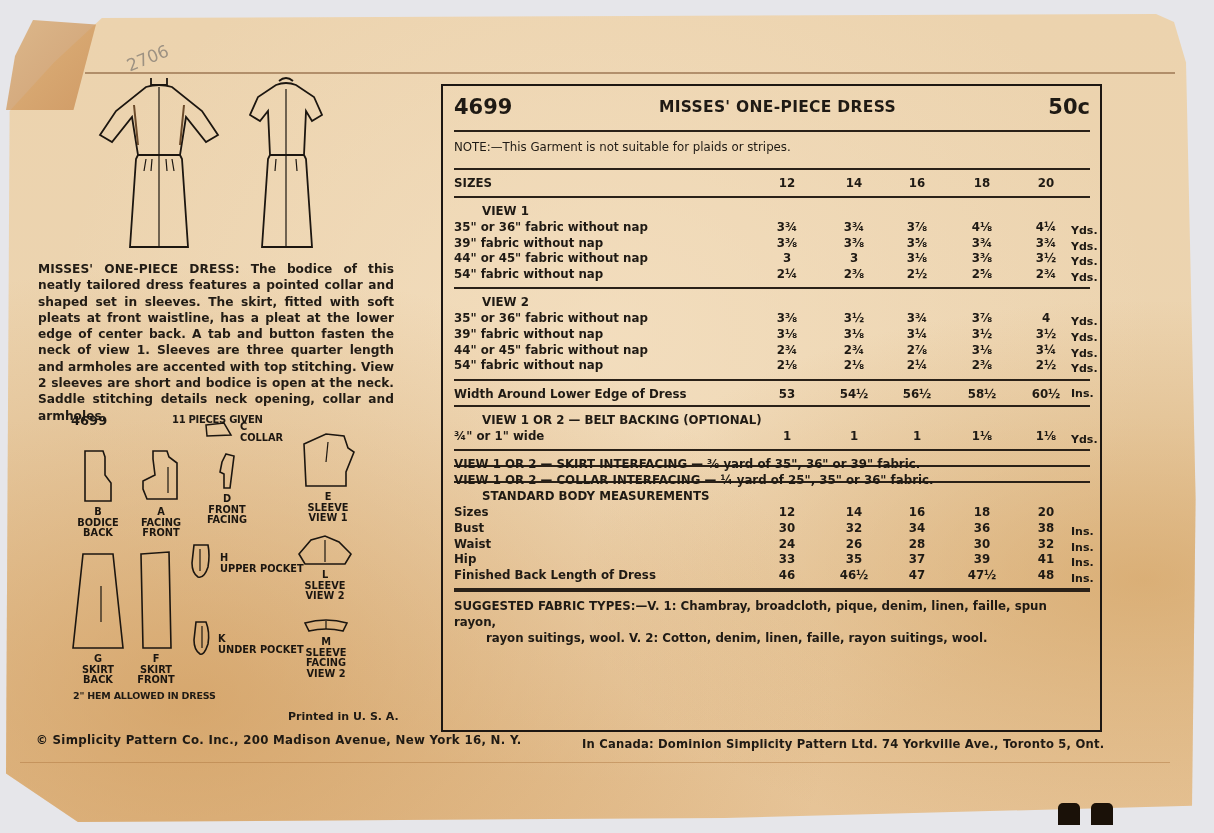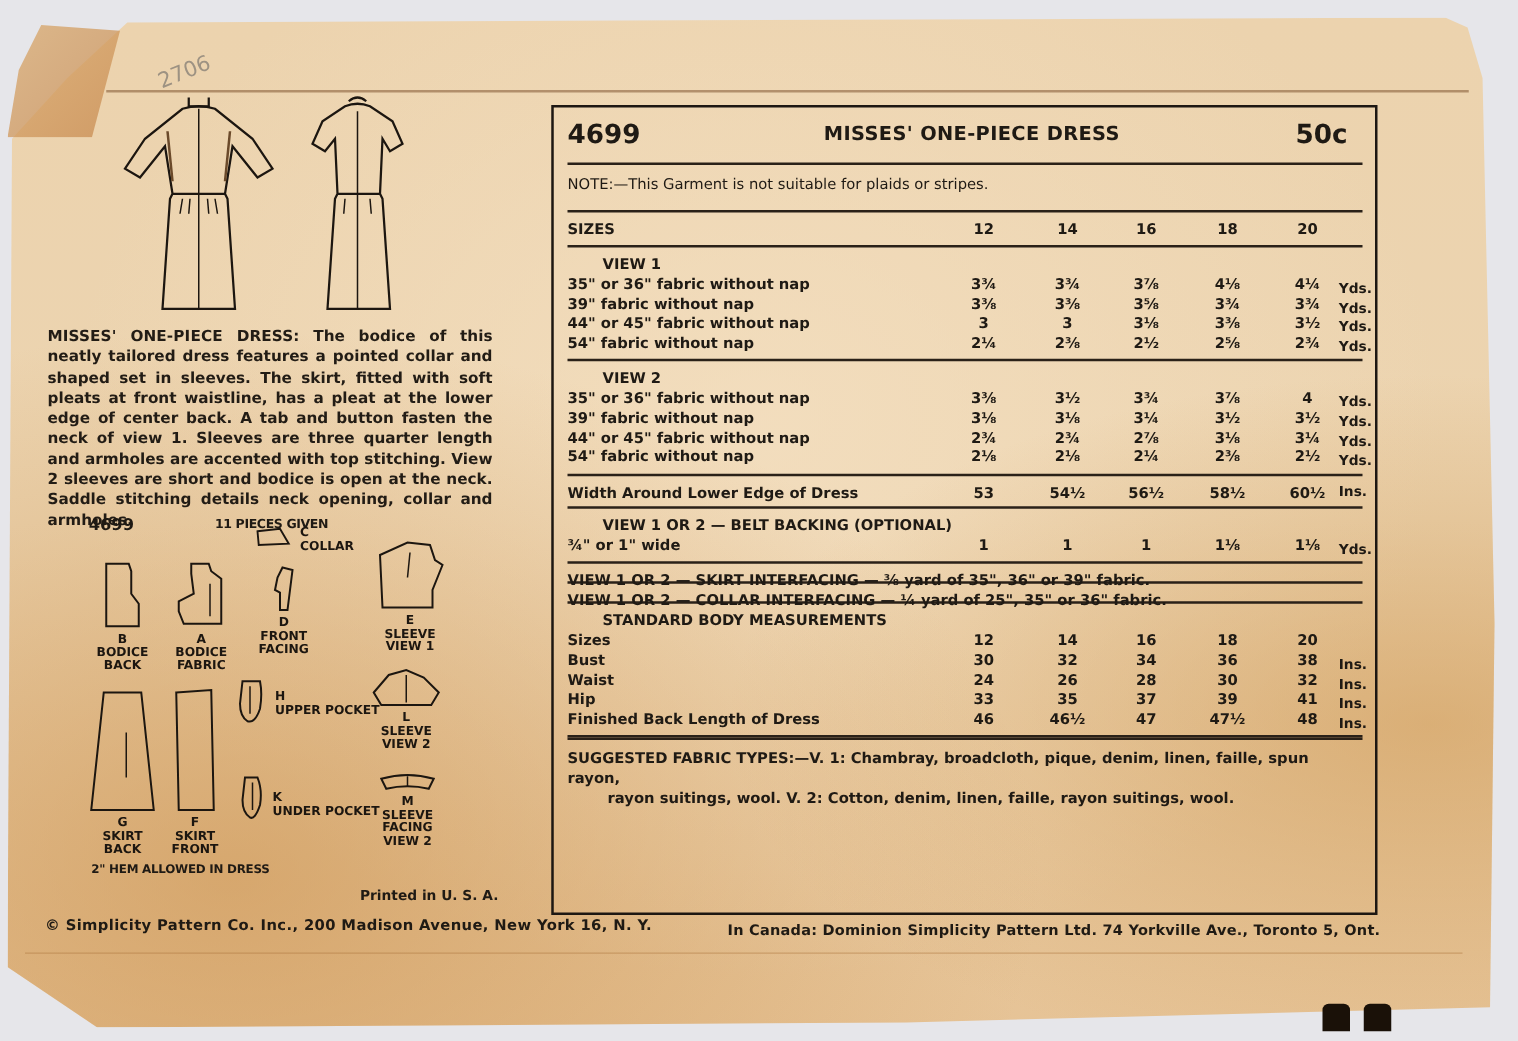--- a/index.html
+++ b/index.html
@@ -68,21 +68,21 @@
 
     
     .chart-box {
       position: absolute; left: 441px; top: 84px; width: 661px; height: 648px;
       border: 2.5px solid #1d1712;
       padding: 0 10px 0 11px;
     }
     .hdr { position: relative; height: 44px; }
     .hdr .num { position: absolute; left: 0; top: 9px; font-size: 21px; font-weight: bold; }
     .hdr .ttl { position: absolute; left: 205px; top: 12px; font-size: 15.5px; font-weight: bold; letter-spacing: 0.3px; }
-    .hdr .price { position: absolute; right: 12px; top: 9px; font-size: 21px; font-weight: bold; }
+    .hdr .price { position: absolute; right: 0; top: 9px; font-size: 21px; font-weight: bold; }
     .rule { height: 2px; background: #2a2118; margin: 0; }
     .note { font-size: 11.8px; font-weight: normal; padding: 8px 0 6px 0; height: 36px; }
     .row { position: relative; height: 15.6px; font-size: 11.8px; font-weight: bold; white-space: nowrap; }
     .row .label { position: absolute; left: 0; top: 0; }
     .row .c { position: absolute; top: 0; width: 40px; text-align: center; }
     .row .c0 { left: 313px; } .row .c1 { left: 380px; } .row .c2 { left: 443px; }
     .row .c3 { left: 508px; } .row .c4 { left: 572px; }
     .row .unit { position: absolute; left: 617px; top: 4px; font-size: 11px; }
     .sizes-row { height: 26px; padding-top: 6px; }
     .sizes-row .label, .sizes-row .c { top: 6px; }
@@ -153,21 +153,21 @@
   <div>B</div>
   <div>BODICE BACK</div>
 </div>
 
 <div class="piece" style="left:136px; top:449px; width:50px;">
   <svg width="40" height="56" viewBox="0 0 40 56" fill="none" stroke="#1c1610" stroke-width="1.6">
       <path d="M12 2 L26 2 L28 8 L36 14 L36 50 L6 50 L2 40 L2 32 L14 26 L12 10 Z"></path>
       <path d="M27 18 L27 44" stroke-width="1.2"></path>
     </svg>
   <div>A</div>
-  <div>BODICE FABRIC</div>
+  <div>FACING FRONT</div>
 </div>
 
 <div class="piece" style="left:200px; top:452px; width:54px;">
   <svg width="22" height="40" viewBox="0 0 22 40" fill="none" stroke="#1c1610" stroke-width="1.6">
       <path d="M10 2 L18 4 L14 36 L8 36 L8 22 L4 20 L6 10 Z"></path>
     </svg>
   <div>D</div>
   <div>FRONT FACING</div>
 </div>
 

